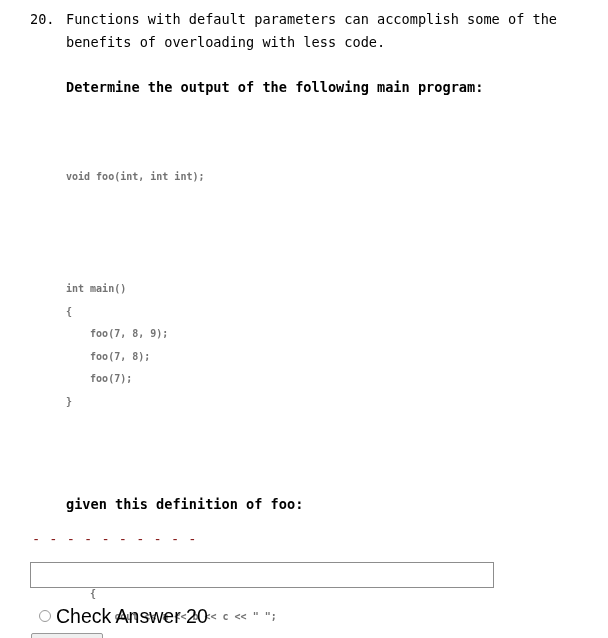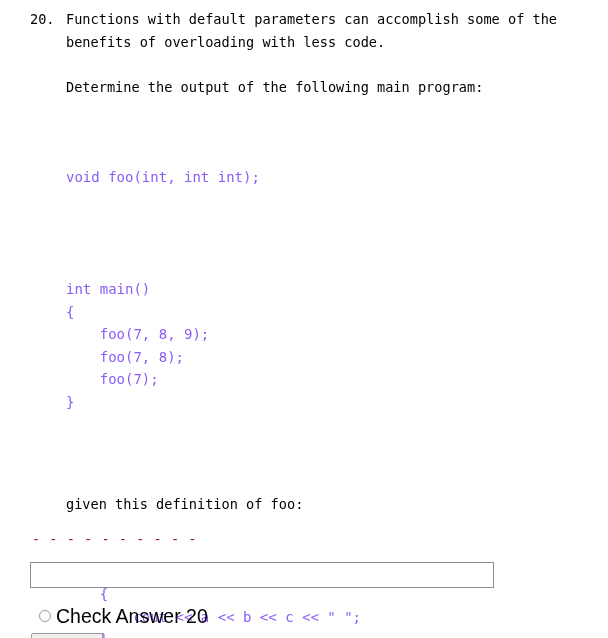--- a/index.html
+++ b/index.html
@@ -49,33 +49,34 @@
     white-space: pre-wrap;
     word-spacing: 0px;
   }
 
   .body-block {
     margin-left: 36px;
     font-family: "DejaVu Sans Mono", "Liberation Mono", monospace;
     font-size: 13.6px;
     line-height: 22.5px;
     white-space: pre;
+    font-weight: bold;
   }
 
   .prompt-line {
     margin-top: 22.5px;
   }
 
   pre.code {
     margin: 0;
     font-family: "DejaVu Sans Mono", "Liberation Mono", monospace;
-    font-size: 14px;
+    font-size: 10px;
     line-height: 22.5px;
     white-space: pre;
-    color: #8b5cf6;
+    color: #737373;
   }
 
   .code-main { margin-top: 22.5px; }
   .code-def  { margin-top: 22.5px; }
   .given-line { margin-top: 35px; }
 
   
   .separator {
     position: absolute;
     left: 32px;

